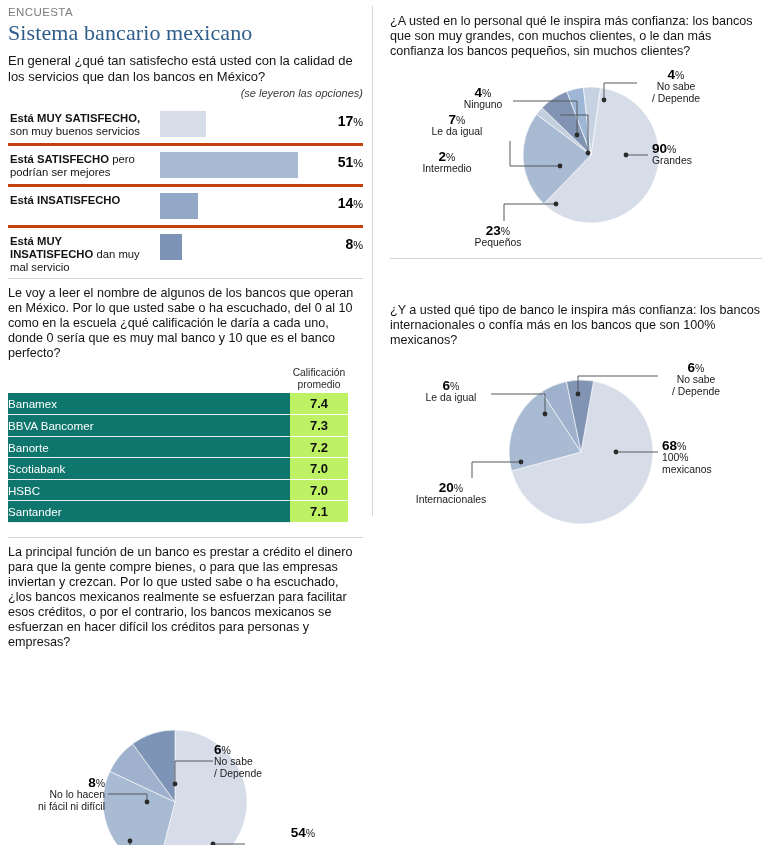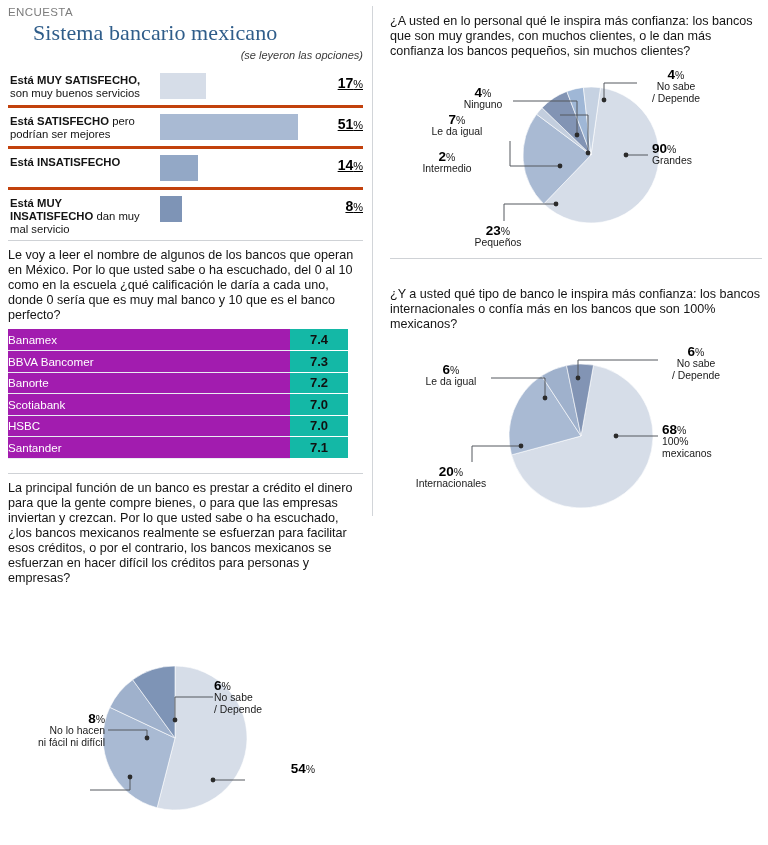--- a/index.html
+++ b/index.html
@@ -8,54 +8,54 @@
     font-family:"Liberation Sans","DejaVu Sans",sans-serif;
     color:#1a1a1a;-webkit-font-smoothing:antialiased;
   }
   .col-left{position:absolute;left:8px;top:6px;width:355px;}
   .col-right{position:absolute;left:390px;top:6px;width:372px;}
 
   
   .kicker{font-size:11.5px;letter-spacing:.4px;color:#7c7c7c;line-height:13px;}
   .title{
     font-family:"Liberation Serif","DejaVu Serif",serif;
-    font-size:22px;color:#2f5d8a;line-height:26px;margin-top:1px;letter-spacing:.1px;margin-left:25px;
+    font-size:22px;color:#2f5d8a;line-height:26px;margin-top:1px;letter-spacing:.1px;
   }
 
   .qtext{font-size:13px;line-height:15.6px;color:#141414;margin-top:7px;}
   .qtext-sm{font-size:12.6px;line-height:15px;}
   .note{font-size:11px;font-style:italic;color:#3a3a3a;text-align:right;margin-top:3px;}
 
   
   .bars{margin-top:6px;}
   .barrow{position:relative;height:38px;border-top:3px solid #c2410c;}
   .barrow:first-child{border-top:none;}
   .barlabel{position:absolute;left:2px;top:7px;width:138px;font-size:11.3px;line-height:13px;color:#141414;}
   .barlabel b{font-weight:bold;text-align:center;}
   .bartrack{position:absolute;left:152px;top:6px;height:26px;right:44px;}
   .bar{position:absolute;left:0;top:0;height:26px;}
   .barval{position:absolute;right:0px;top:8px;font-size:14px;font-weight:bold;color:#000;}
-  .barval span{font-size:11px;font-weight:normal;text-decoration:underline;}
+  .barval span{font-size:11px;font-weight:normal;}
 
   .hr{height:1px;background:#cfd2d6;margin:12px 0 0 0;}
 
   
   .tbl{margin-top:6px;width:340px;border-collapse:collapse;}
   .tbl .colhead{
     text-align:center;font-size:10.3px;line-height:11.6px;color:#2b2b2b;
     padding:0 0 3px 0;font-weight:normal;
   }
   .tbl td{padding:0;}
   .tbl tr.datarow{height:21.5px;}
   .cell-name{
-    background:#a21caf;color:#ffffff;font-size:11.6px;padding-left:10px;
+    background:#0f766e;color:#ffffff;font-size:11.6px;padding-left:10px;
     border-bottom:1px solid #e9ecf1;width:282px;
   }
   .cell-score{
-    background:#14b8a6;color:#111;font-size:13px;font-weight:bold;text-align:center;
+    background:#bef264;color:#111;font-size:13px;font-weight:bold;text-align:center;
     border-bottom:1px solid #ffffff;width:58px;
   }
 
   
   .piewrap{position:relative;}
   .pielabel{position:absolute;font-size:10.6px;line-height:12.2px;color:#1a1a1a;}
   .pielabel .pct{font-size:13.5px;font-weight:bold;color:#000;}
   .pielabel .pctsign{font-size:10.5px;font-weight:normal;}
   .pielabel .sub{display:block;font-size:10.4px;line-height:11.8px;color:#1a1a1a;}
   .lbl-r{text-align:right;}
@@ -68,20 +68,21 @@
 <body>
 
 <div class="col-left">
 
   <div>
     <div class="kicker">ENCUESTA</div>
     <div class="title">Sistema bancario mexicano</div>
   </div>
 
   <div>
+    <div class="qtext">En general ¿qué tan satisfecho está usted con la calidad de los servicios que dan los bancos en México?</div>
     <div class="note">(se leyeron las opciones)</div>
 
     <div class="bars">
       <div class="barrow">
         <div class="barlabel">
           <b>Está MUY SATISFECHO,</b>
           <span>son muy buenos servicios</span>
         </div>
         <div class="bartrack">
           <div class="bar" style="width: 29%; background: rgb(214, 221, 232);"></div>
@@ -123,20 +124,27 @@
       </div>
     </div>
   </div>
 
   <div class="hr"></div>
 
   <div>
     <div class="qtext qtext-sm">Le voy a leer el nombre de algunos de los bancos que operan en México. Por lo que usted sabe o ha escuchado, del 0 al 10 como en la escuela ¿qué calificación le daría a cada uno, donde 0 sería que es muy mal banco y 10 que es el banco perfecto?</div>
     <table class="tbl">
       <tbody>
+          <tr>
+        <td></td>
+        <td class="colhead">
+          <span>Calificación</span><br>
+          <span>promedio</span>
+        </td>
+      </tr>
       <tr class="datarow">
         <td class="cell-name">Banamex</td>
         <td class="cell-score">7.4</td>
       </tr>
       <tr class="datarow">
         <td class="cell-name">BBVA Bancomer</td>
         <td class="cell-score">7.3</td>
       </tr>
       <tr class="datarow">
         <td class="cell-name">Banorte</td>
@@ -258,21 +266,21 @@
         <span class="pct">23</span><span class="pctsign">%</span>
         <span class="sub">Pequeños</span>
       </div>
       <div class="pielabel lbl-l" style="left:262px;top:80px;width:90px;">
         <span class="pct">90</span><span class="pctsign">%</span>
         <span class="sub">Grandes</span>
       </div>
     </div>
   </div>
 
-  <div style="margin-top:44px">
+  <div style="margin-top:60px">
     <div class="qtext qtext-sm">¿Y a usted qué tipo de banco le inspira más confianza: los bancos internacionales o confía más en los bancos que son 100% mexicanos?</div>
 
     <div class="piewrap" style="height:210px;margin-top:6px">
       <svg width="372" height="210" viewBox="0 0 372 210">
         <g id="pie5-slices">
             <path d="M191,98 L203.502668792019,27.09384178312102 A72,72 0 1 1 121.51881239799357,116.87762086214224 Z" fill="#d6dde8" stroke="#ffffff" stroke-width="0.6"></path>
             <path d="M191,98 L121.51881239799357,116.87762086214224 A72,72 0 0 1 151.57544790853635,37.75296943095478 Z" fill="#a9bad3" stroke="#ffffff" stroke-width="0.6"></path>
             <path d="M191,98 L151.57544790853635,37.75296943095478 A72,72 0 0 1 176.5223896774906,27.47058202884722 Z" fill="#9fb1cc" stroke="#ffffff" stroke-width="0.6"></path>
             <path d="M191,98 L176.5223896774906,27.47058202884722 A72,72 0 0 1 203.50266879201902,27.09384178312102 Z" fill="#8294b4" stroke="#ffffff" stroke-width="0.6"></path>
           </g>

